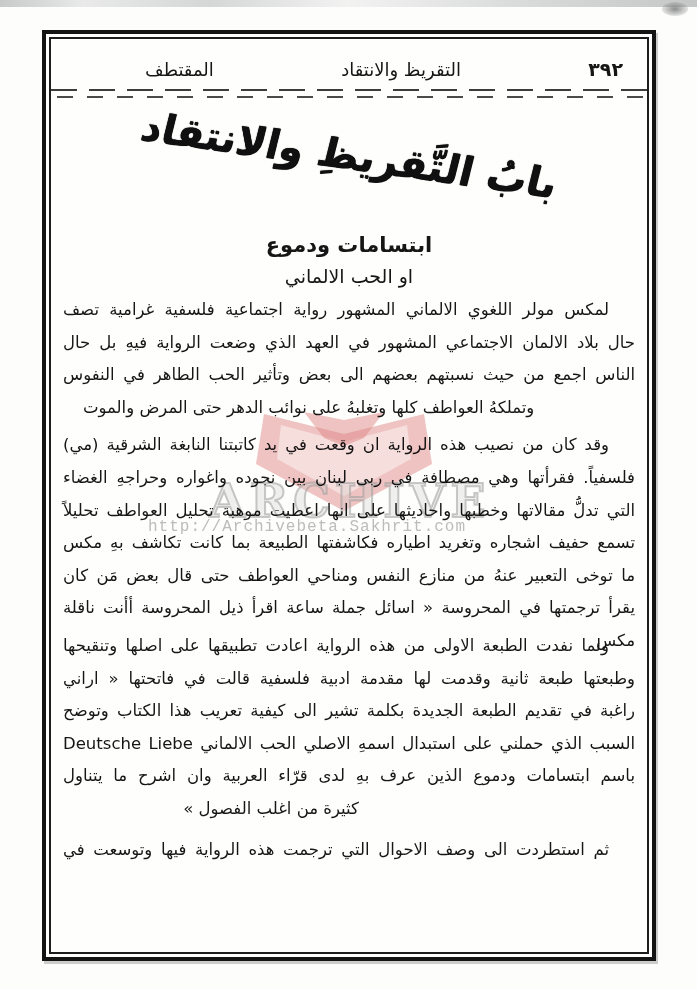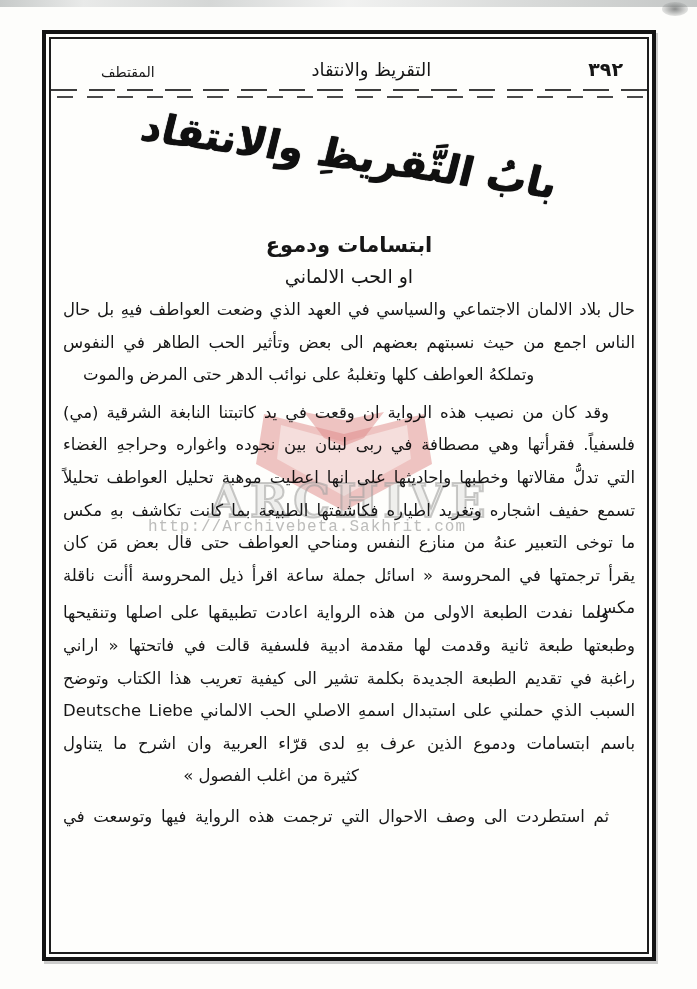--- a/index.html
+++ b/index.html
@@ -33,21 +33,21 @@
   }
   .content{position:absolute;left:0;top:0;right:0;bottom:0;padding:0 10px;box-sizing:border-box;}
 
   .header-row{
     display:flex;justify-content:space-between;align-items:flex-end;
     padding:7px 14px 0 40px;height:34px;box-sizing:content-box;
     font-size:17px;
   }
   .page-number{font-size:19px;font-weight:bold;letter-spacing:2px;}
   .header-title{font-size:18px;}
-  .journal-name{font-size:14px;}
+  .journal-name{font-size:18px;margin-left:44px;}
 
   .header-rule{
     margin:9px -10px 0 -10px;height:9px;
     background:
       repeating-linear-gradient(90deg,#3c3c3c 0 26px,rgba(0,0,0,0) 26px 38px) 0 0/100% 2px no-repeat,
       repeating-linear-gradient(90deg,#4a4a4a 0 16px,rgba(0,0,0,0) 16px 30px) 6px 100%/100% 2px no-repeat;
   }
 
   .calligraphy-wrap{
     height:110px;margin-top:2px;
@@ -127,21 +127,22 @@
 
         <div class="calligraphy-wrap">
           <div class="calligraphy">بابُ التَّقريظِ والانتقاد</div>
         </div>
 
         <div class="article-title">ابتسامات ودموع</div>
         <div class="article-subtitle">او الحب الالماني</div>
 
         <div class="body-text">
             <div class="para">
-              <div class="line a-justify">حال بلاد الالمان الاجتماعي والسياسي في العهد الذي وضعت العواطف فيهِ بل حال</div>
+              <div class="line a-justify indent">لمكس مولر اللغوي الالماني المشهور رواية اجتماعية فلسفية غرامية تصف</div>
+              <div class="line a-justify">حال بلاد الالمان الاجتماعي المشهور في العهد الذي وضعت الرواية فيهِ بل حال</div>
               <div class="line a-justify">الناس اجمع من حيث نسبتهم بعضهم الى بعض وتأثير الحب الطاهر في النفوس</div>
               <div class="line a-left">وتملكهُ العواطف كلها وتغلبهُ على نوائب الدهر حتى المرض والموت</div>
             </div>
             <div class="para">
               <div class="line a-justify indent">وقد كان من نصيب هذه الرواية ان وقعت في يد كاتبتنا النابغة الشرقية (مي)</div>
               <div class="line a-justify">فلسفياً. فقرأتها وهي مصطافة في ربى لبنان بين نجوده واغواره وحراجهِ الغضاء</div>
               <div class="line a-justify">التي تدلُّ مقالاتها وخطبها واحاديثها على انها اعطيت موهبة تحليل العواطف تحليلاً</div>
               <div class="line a-justify">تسمع حفيف اشجاره وتغريد اطياره فكاشفتها الطبيعة بما كانت تكاشف بهِ مكس</div>
               <div class="line a-justify">ما توخى التعبير عنهُ من منازع النفس ومناحي العواطف حتى قال بعض مَن كان</div>
               <div class="line a-justify">يقرأ ترجمتها في المحروسة « اسائل جملة ساعة اقرأ ذيل المحروسة أأنت ناقلة مكس</div>

